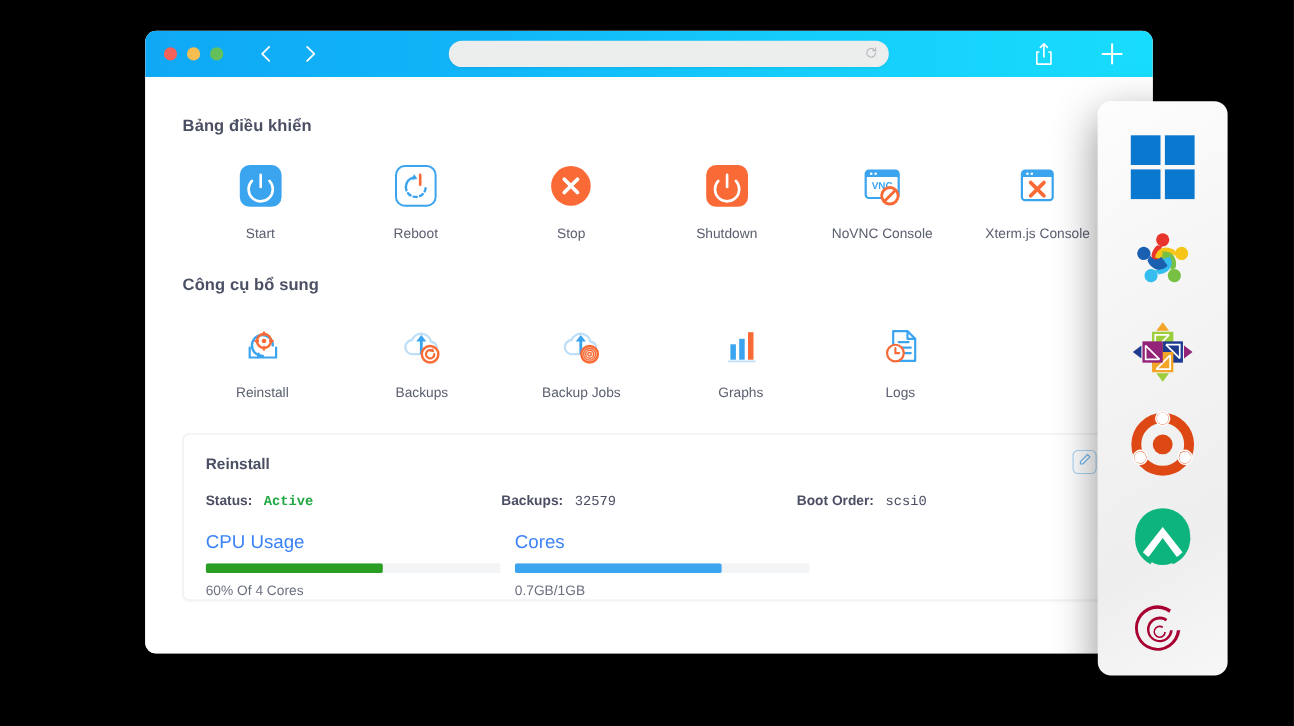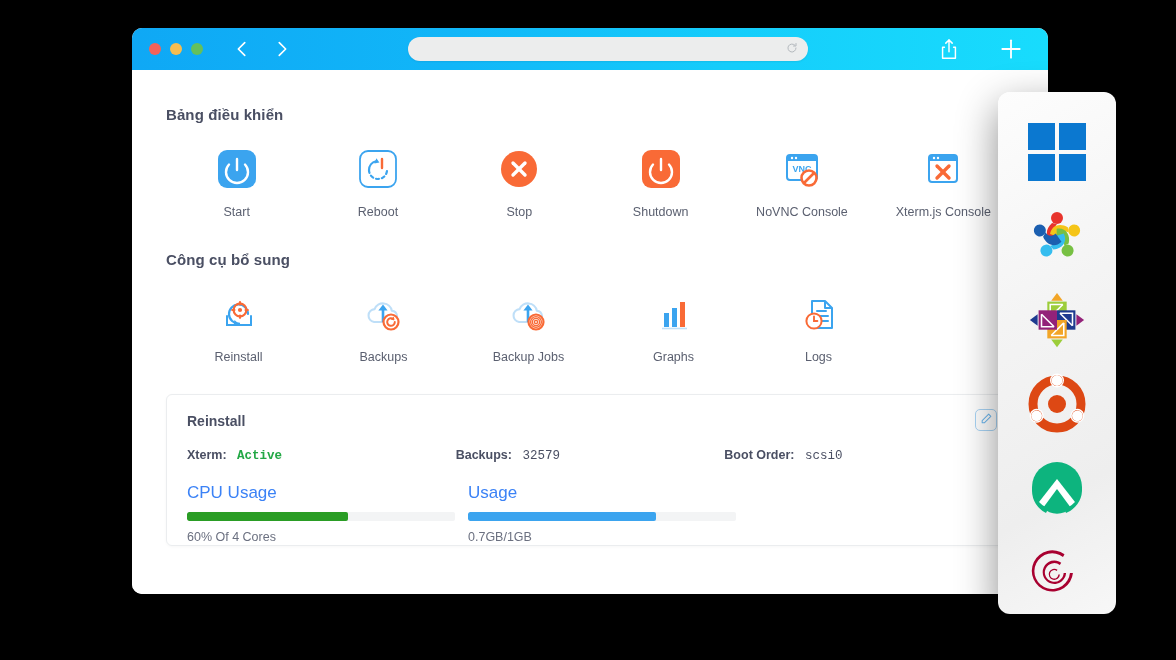--- a/index.html
+++ b/index.html
@@ -434,21 +434,21 @@
       <div id="edit-btn">
         <span>
           <svg width="13" height="13" viewBox="0 0 24 24" fill="none" stroke="#6cb7ef" stroke-width="1.9" stroke-linecap="round" stroke-linejoin="round">
             <path d="M4 20h4L20 8l-4-4L4 16z"></path>
           </svg>
         </span>
       </div>
 
       <div class="kv-row">
         <div class="kv">
-          <span class="k">Xterm:</span>
+          <span class="k">Status:</span>
           <span class="v active">Active</span>
         </div>
         <div class="kv">
           <span class="k">Backups:</span>
           <span class="v">32579</span>
         </div>
         <div class="kv">
           <span class="k">Boot Order:</span>
           <span class="v">scsi0</span>
         </div>
@@ -456,21 +456,21 @@
 
       <div class="meter-row">
         <div class="meter">
           <div class="m-label">CPU Usage</div>
           <div class="track">
             <div class="fill" id="fill0" style="width: 60%; background: rgb(42, 157, 37);"></div>
           </div>
           <div class="m-sub">60% Of 4 Cores</div>
         </div>
         <div class="meter">
-          <div class="m-label">Usage</div>
+          <div class="m-label">Cores</div>
           <div class="track">
             <div class="fill" id="fill1" style="width: 70%; background: rgb(59, 164, 239);"></div>
           </div>
           <div class="m-sub">0.7GB/1GB</div>
         </div>
       </div>
     </div>
 
   </div>
 </div>

